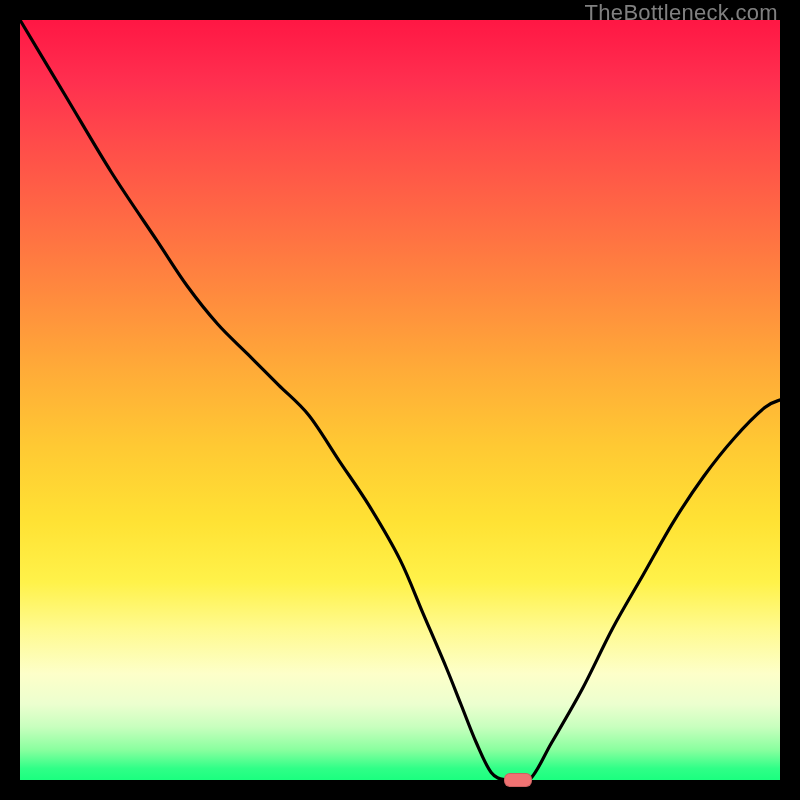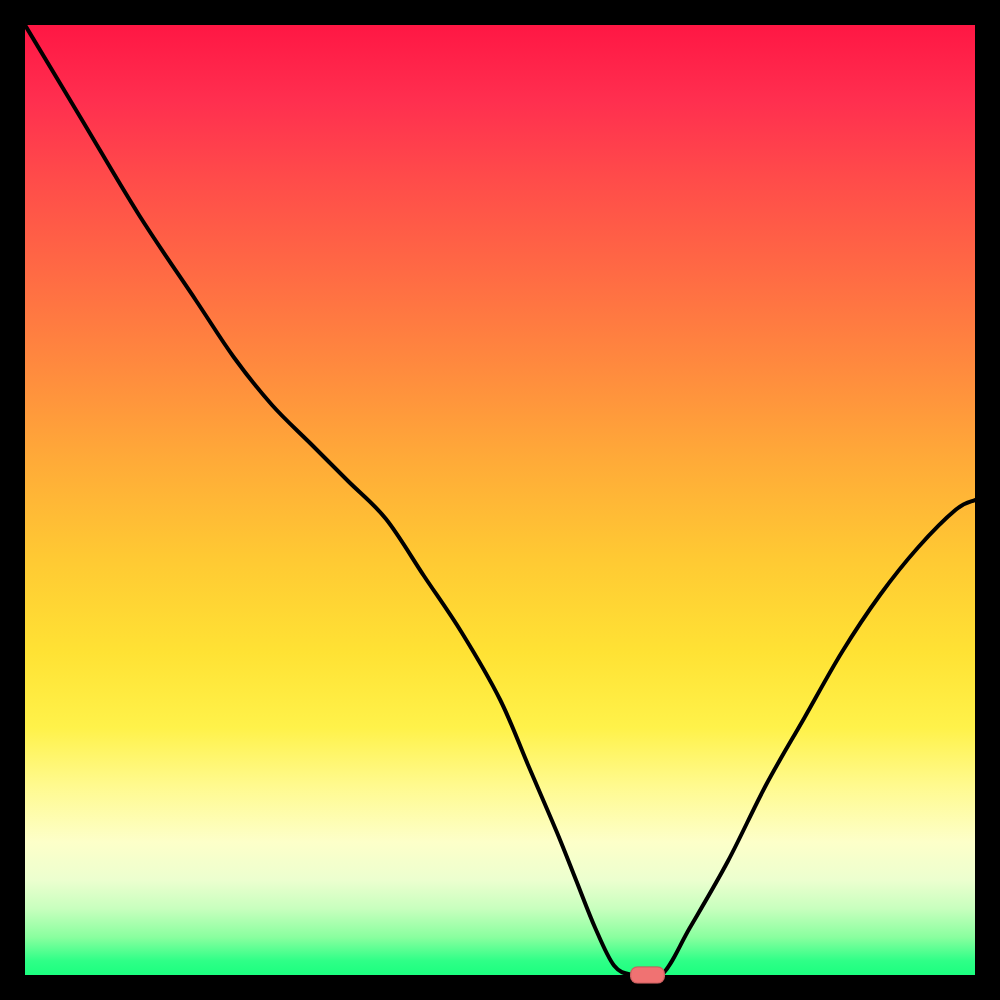--- a/index.html
+++ b/index.html
@@ -68,20 +68,21 @@
     border-radius: 6px;
     background: #f07272;
     border: 1px solid rgba(0,0,0,0.15);
     transform: translate(-50%, -50%);
   }
 </style>
 </head>
 <body>
 
 <div class="outer">
+  <div class="watermark">TheBottleneck.com</div>
 
   <div class="plot">
     <svg class="svg-layer" viewBox="0 0 760 760" preserveAspectRatio="none">
       <path id="curve-path" fill="none" stroke="#000" stroke-width="3.2" stroke-linejoin="round" stroke-linecap="round" d="M 0.00 0.00 C 7.60 12.67, 30.40 50.67, 45.60 76.00 C 60.80 101.33, 76.00 127.93, 91.20 152.00 C 106.40 176.07, 124.13 201.40, 136.80 220.40 C 149.47 239.40, 157.07 252.07, 167.20 266.00 C 177.33 279.93, 187.47 292.60, 197.60 304.00 C 207.73 315.40, 217.87 324.27, 228.00 334.40 C 238.13 344.53, 248.27 354.67, 258.40 364.80 C 268.53 374.93, 278.67 382.53, 288.80 395.20 C 298.93 407.87, 309.07 425.60, 319.20 440.80 C 329.33 456.00, 339.47 469.93, 349.60 486.40 C 359.73 502.87, 371.13 521.87, 380.00 539.60 C 388.87 557.33, 395.20 575.07, 402.80 592.80 C 410.40 610.53, 419.27 630.80, 425.60 646.00 C 431.93 661.20, 435.73 671.33, 440.80 684.00 C 445.87 696.67, 450.93 710.60, 456.00 722.00 C 461.07 733.40, 466.13 746.07, 471.20 752.40 C 476.27 758.73, 480.07 758.73, 486.40 760.00 C 492.73 761.27, 501.60 766.33, 509.20 760.00 C 516.80 753.67, 523.13 737.20, 532.00 722.00 C 540.87 706.80, 552.27 687.80, 562.40 668.80 C 572.53 649.80, 582.67 627.00, 592.80 608.00 C 602.93 589.00, 613.07 572.53, 623.20 554.80 C 633.33 537.07, 643.47 518.07, 653.60 501.60 C 663.73 485.13, 673.87 469.93, 684.00 456.00 C 694.13 442.07, 704.27 429.40, 714.40 418.00 C 724.53 406.60, 737.20 393.93, 744.80 387.60 C 752.40 381.27, 757.47 381.27, 760.00 380.00"></path>
     </svg>
     <div class="marker" id="marker" style="left: 497.8px; top: 760px; background: rgb(240, 114, 114);"></div>
   </div>
 </div>
 
 </body></html>

